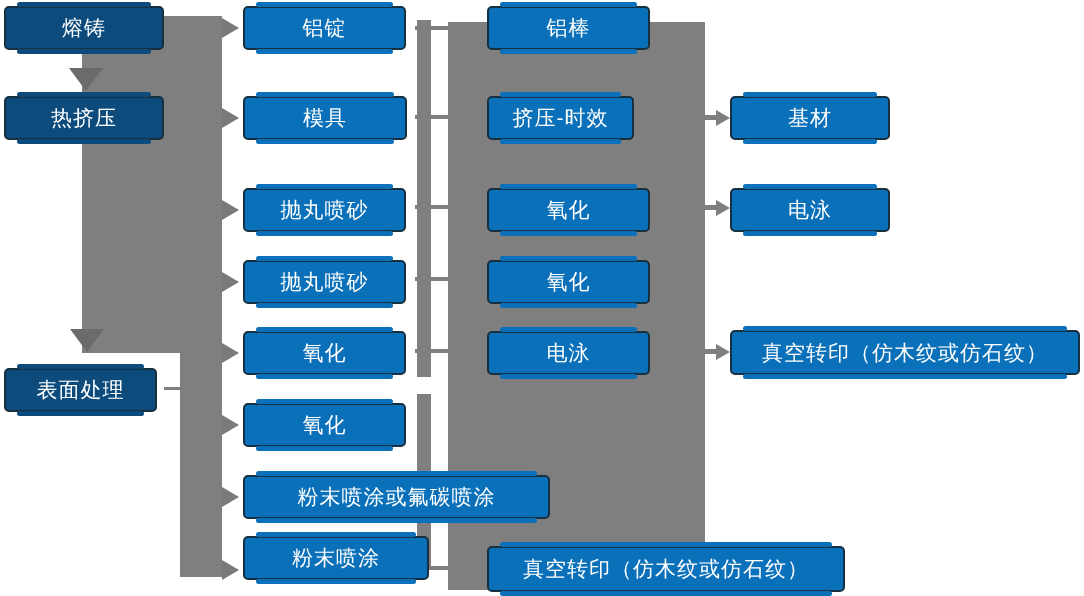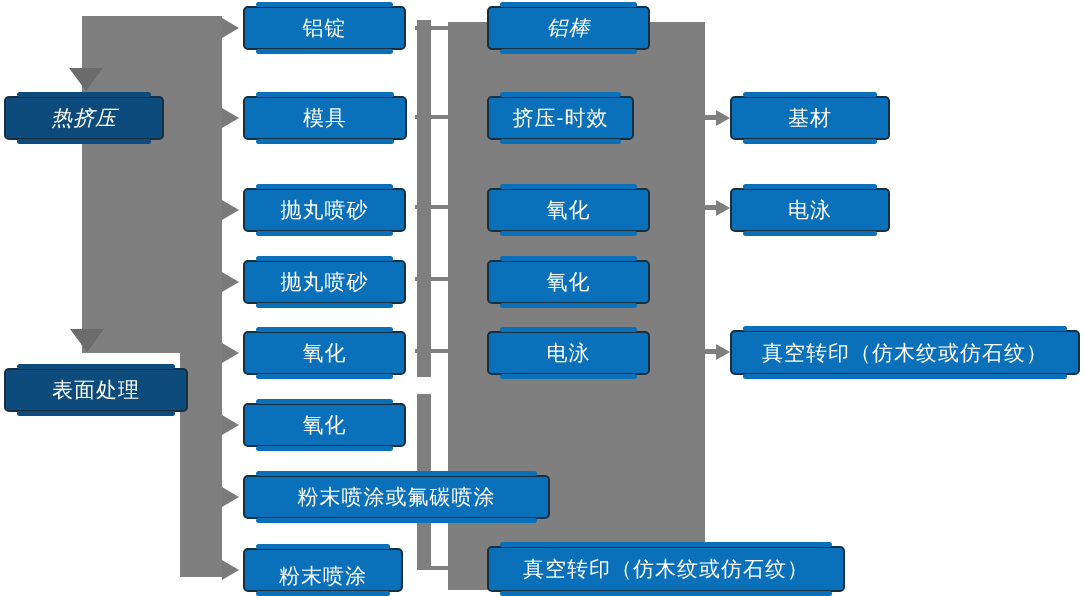--- a/index.html
+++ b/index.html
@@ -105,24 +105,27 @@
   <div class="arrow-right" style="left:222px; top:272px;"></div>
   <div class="arrow-right" style="left:222px; top:343px;"></div>
   <div class="arrow-right" style="left:222px; top:415px;"></div>
   <div class="arrow-right" style="left:222px; top:487px;"></div>
   <div class="arrow-right" style="left:222px; top:560px;"></div>
 
   <div class="arrow-small-head" style="left:716px; top:110px;"></div>
   <div class="arrow-small-head" style="left:716px; top:200px;"></div>
   <div class="arrow-small-head" style="left:716px; top:344px;"></div>
 
-  <div class="node dark" style="left:4px; top:96px;  width:160px;font-style:italic;">
+  <div class="node dark" style="left:4px; top:6px;   width:160px;">
+      <span>熔铸</span>
+    </div>
+  <div class="node dark" style="left:4px; top:96px;  width:160px;">
       <span>热挤压</span>
     </div>
-  <div class="node dark" style="left:4px; top:368px; width:184px;">
+  <div class="node dark" style="left:4px; top:368px; width:153px;">
       <span>表面处理</span>
     </div>
 
   <div class="node blue" style="left:243px; top:6px;   width:163px;">
       <span>铝锭</span>
     </div>
   <div class="node blue" style="left:243px; top:96px;  width:164px;">
       <span>模具</span>
     </div>
   <div class="node blue" style="left:243px; top:188px; width:163px;">
@@ -133,25 +136,25 @@
     </div>
   <div class="node blue" style="left:243px; top:331px; width:163px;">
       <span>氧化</span>
     </div>
   <div class="node blue" style="left:243px; top:403px; width:163px;">
       <span>氧化</span>
     </div>
   <div class="node blue" style="left:243px; top:475px; width:307px;">
       <span>粉末喷涂或氟碳喷涂</span>
     </div>
-  <div class="node blue" style="left:243px; top:548px; width:160px;align-items:flex-end;">
+  <div class="node blue" style="left:243px; top:536px; width:186px;">
       <span>粉末喷涂</span>
     </div>
 
-  <div class="node blue" style="left:487px; top:6px;   width:163px;font-style:italic;">
+  <div class="node blue" style="left:487px; top:6px;   width:163px;">
       <span>铝棒</span>
     </div>
   <div class="node blue" style="left:487px; top:96px;  width:147px;">
       <span>挤压-时效</span>
     </div>
   <div class="node blue" style="left:487px; top:188px; width:163px;">
       <span>氧化</span>
     </div>
   <div class="node blue" style="left:487px; top:260px; width:163px;">
       <span>氧化</span>

